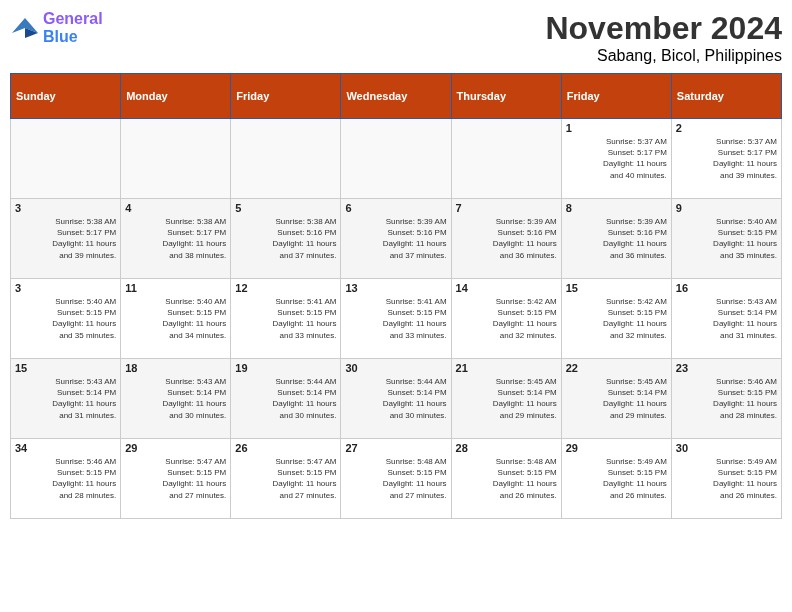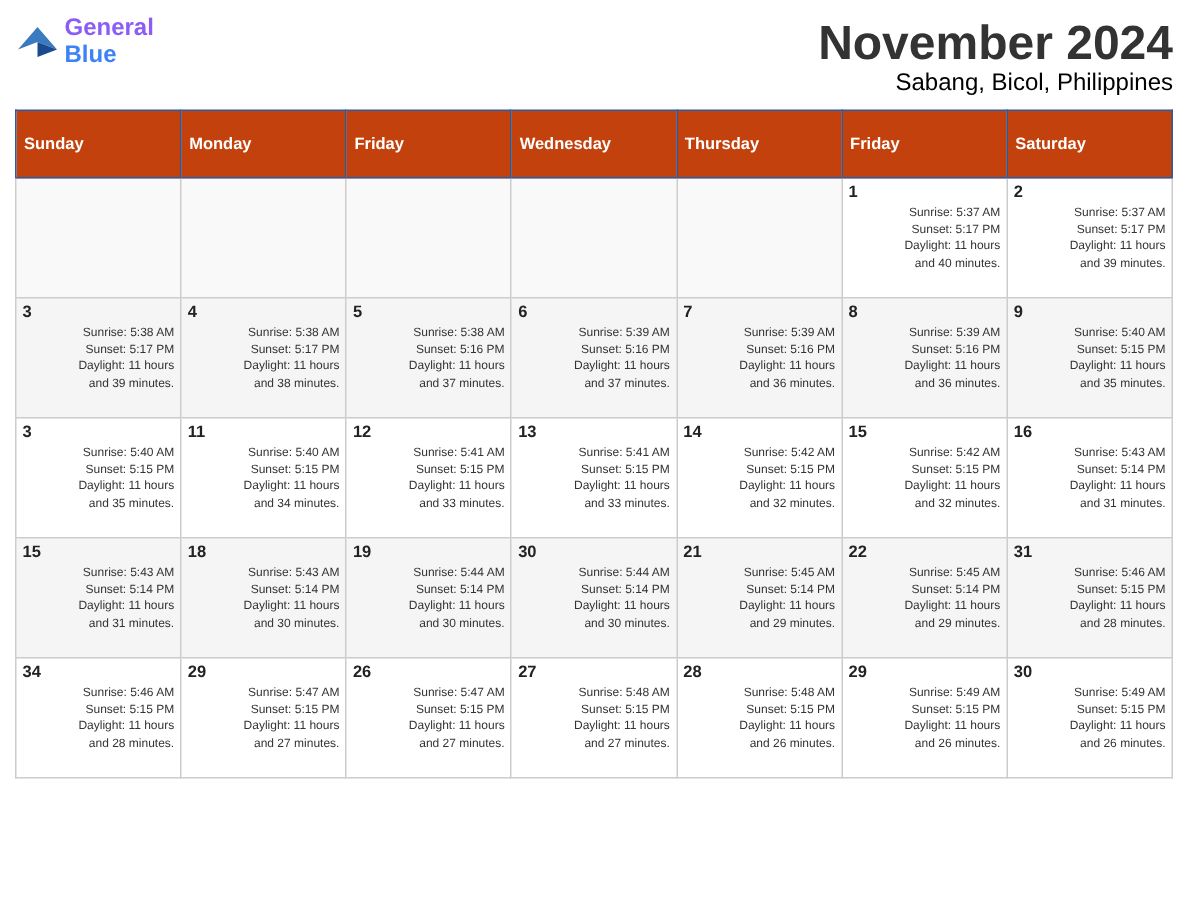--- a/index.html
+++ b/index.html
@@ -241,21 +241,21 @@
 and 29 minutes.</div>
           </td>
           <td class="shade">
             <span class="day-num">22</span>
             <div class="day-detail" style="white-space: pre-line;">Sunrise: 5:45 AM
 Sunset: 5:14 PM
 Daylight: 11 hours
 and 29 minutes.</div>
           </td>
           <td class="shade">
-            <span class="day-num">31</span>
+            <span class="day-num">23</span>
             <div class="day-detail" style="white-space: pre-line;">Sunrise: 5:46 AM
 Sunset: 5:15 PM
 Daylight: 11 hours
 and 28 minutes.</div>
           </td>
         </tr>
         <tr>
           <td>
             <span class="day-num">34</span>
             <div class="day-detail" style="white-space: pre-line;">Sunrise: 5:46 AM

